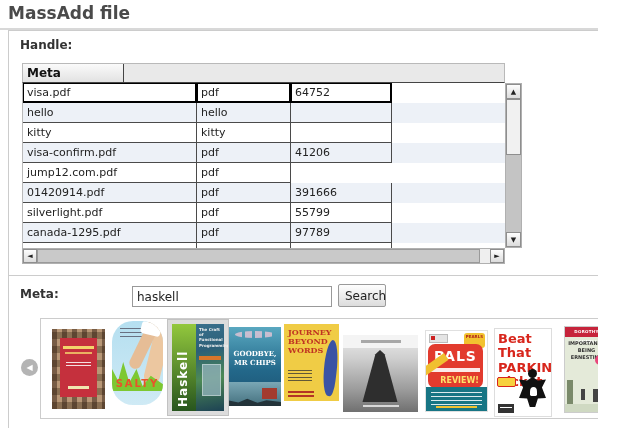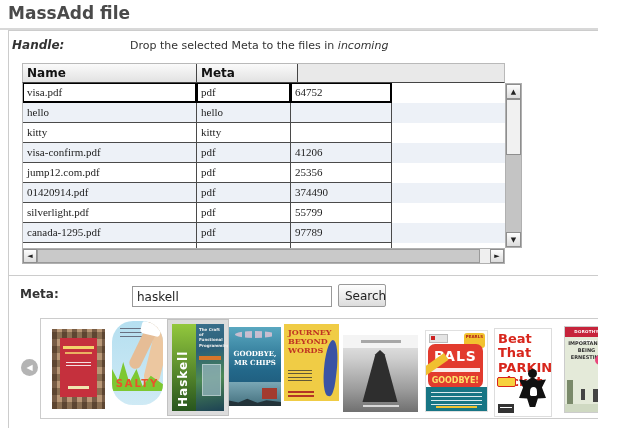--- a/index.html
+++ b/index.html
@@ -5,36 +5,36 @@
   html,body{margin:0;padding:0;background:#fff;}
   #app{position:relative;width:598px;height:428px;overflow:hidden;background:#fff;
        font-family:"DejaVu Sans","Liberation Sans",sans-serif;color:#222;}
 
   
   .page-title{position:absolute;left:8px;top:3px;font-size:17px;font-weight:bold;color:#4a4a4a;}
   .top-divider{position:absolute;left:0;top:28px;width:643px;height:2px;background:#d8d8d8;}
   .panel{position:absolute;left:8px;top:30px;width:632px;height:400px;border:1px solid #ccc;border-bottom:none;}
 
   .section-label{position:absolute;font-size:12px;font-weight:bold;color:#333;}
-  #handle-label{left:12px;top:38px;font-style:italic;}
+  #handle-label{left:20px;top:38px;}
   #handle-instruction{position:absolute;left:130px;top:39px;font-size:11px;color:#333;}
   #handle-instruction em{font-style:italic;}
 
   
   .tbl-header{position:absolute;left:22px;top:63px;width:483px;height:20px;display:flex;
       box-sizing:border-box;background:linear-gradient(#fafafa,#e2e2e2);
       border:1px solid #b9b9b9;border-bottom:1px solid #444;}
   .hc{box-sizing:border-box;font-size:12px;font-weight:bold;color:#111;padding:2px 4px 0 4px;
       border-right:1px solid #444;white-space:nowrap;overflow:hidden;}
   .hc.c1{width:174px}.hc.c2{width:94px}.hc.c3{width:101px}
   .hc.c4{flex:1;border-right:none;background:#e9e9e9;}
 
   .tbl-body{position:absolute;left:22px;top:83px;width:483px;height:165px;box-sizing:border-box;
       border-left:1px solid #b9b9b9;background:#fff;overflow:hidden;}
-  .t-row{display:flex;height:20px;box-sizing:border-box;font-family:Liberation Serif, serif;}
+  .t-row{display:flex;height:20px;box-sizing:border-box;}
   .t-row:nth-child(even){background:#edf1f7;}
   .tc{box-sizing:border-box;font-size:11px;color:#222;padding:3px 4px 0 4px;
       border-right:1px solid #4a4a4a;border-bottom:1px solid #4a4a4a;white-space:nowrap;overflow:hidden;}
   .tc.c1{width:174px}.tc.c2{width:94px}.tc.c3{width:101px}
   .t-fill{flex:1;}
   .t-row.selected .tc{box-shadow:inset 0 0 0 1px #000;border-color:#000;}
   .t-row.partial{height:5px;}
   .t-row.partial .tc{border-bottom:none;}
 
   
@@ -182,27 +182,22 @@
 </style>
 </head>
 <body>
 
 <div id="app">
   <div class="page-title">MassAdd file</div>
   <div class="top-divider"></div>
   <div class="panel"></div>
 
   <div class="section-label" id="handle-label">Handle:</div>
-  <div id="handle-instruction">
-    <span>Drop the selected Meta to the files in</span>
-    <em>incoming</em>
-  </div>
 
   <div class="tbl-header">
-    <div class="hc c1">Name</div>
     <div class="hc c3">Meta</div>
     <div class="hc c4"></div>
   </div>
 
   <div class="tbl-body">
     <div class="t-row selected">
       <div class="tc c1">visa.pdf</div>
       <div class="tc c2">pdf</div>
       <div class="tc c3">64752</div>
       <div class="t-fill"></div>
@@ -221,27 +216,26 @@
     </div>
     <div class="t-row">
       <div class="tc c1">visa-confirm.pdf</div>
       <div class="tc c2">pdf</div>
       <div class="tc c3">41206</div>
       <div class="t-fill"></div>
     </div>
     <div class="t-row">
       <div class="tc c1">jump12.com.pdf</div>
       <div class="tc c2">pdf</div>
-      <div class="tc c3">25356</div>
       <div class="t-fill"></div>
     </div>
     <div class="t-row">
       <div class="tc c1">01420914.pdf</div>
       <div class="tc c2">pdf</div>
-      <div class="tc c3">374490</div>
+      <div class="tc c3">391666</div>
       <div class="t-fill"></div>
     </div>
     <div class="t-row">
       <div class="tc c1">silverlight.pdf</div>
       <div class="tc c2">pdf</div>
       <div class="tc c3">55799</div>
       <div class="t-fill"></div>
     </div>
     <div class="t-row">
       <div class="tc c1">canada-1295.pdf</div>
@@ -332,21 +326,21 @@
     </div>
 
     <div class="book b7">
       <div class="b7-logo">
         <div class="b7-logodot"></div>
       </div>
       <div class="b7-badge">PEARLS</div>
       <div class="b7-blob">
         <div class="b7-title">PALS</div>
         <div class="b7-band"></div>
-        <div class="b7-sub">GOODBYE!</div>
+        <div class="b7-sub">REVIEW!</div>
       </div>
       <div class="b7-ribbon"></div>
       <div class="b7-teal">
         <div class="b7-lines"></div>
         <div class="b7-yellow"></div>
       </div>
     </div>
 
     <div class="book b8">
       <div class="b8-title">Beat That PARKING Ticket</div>

